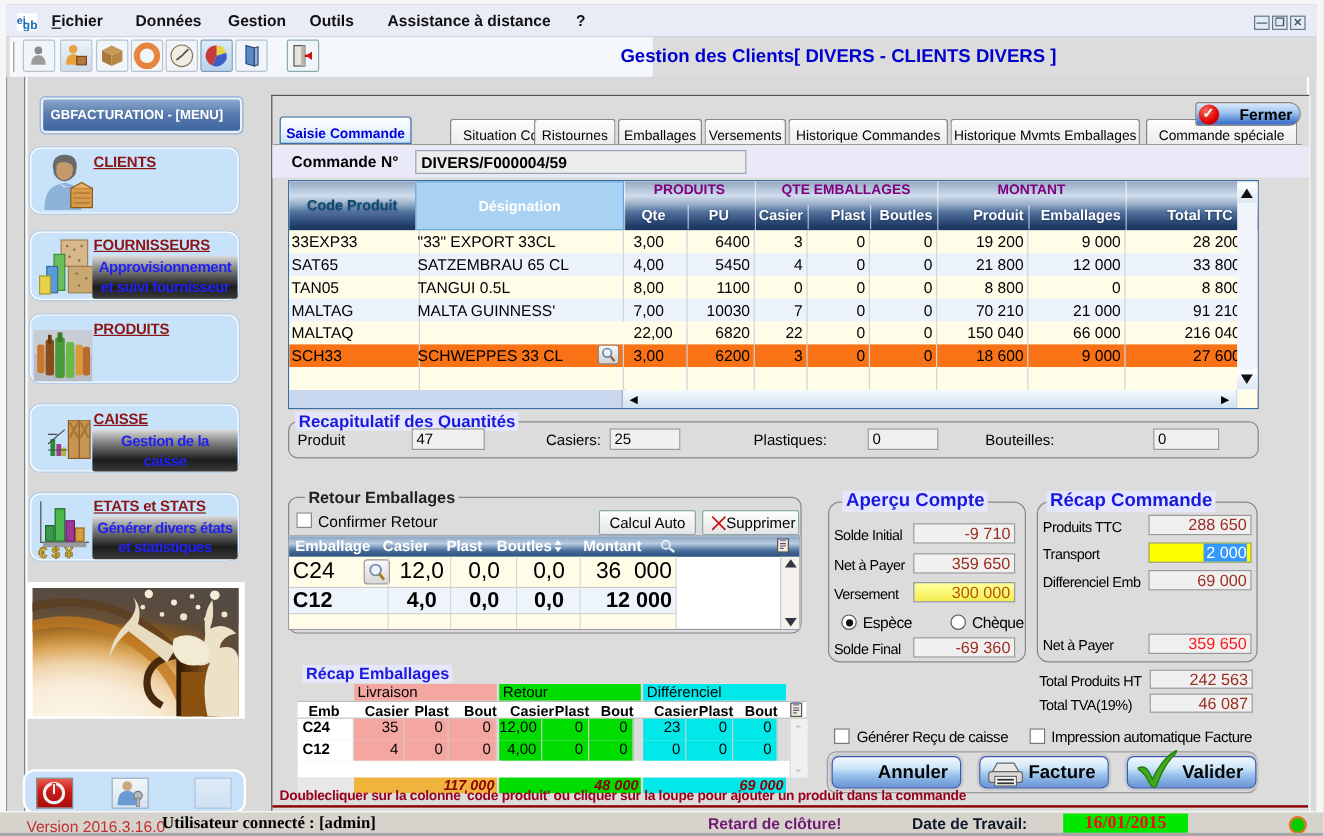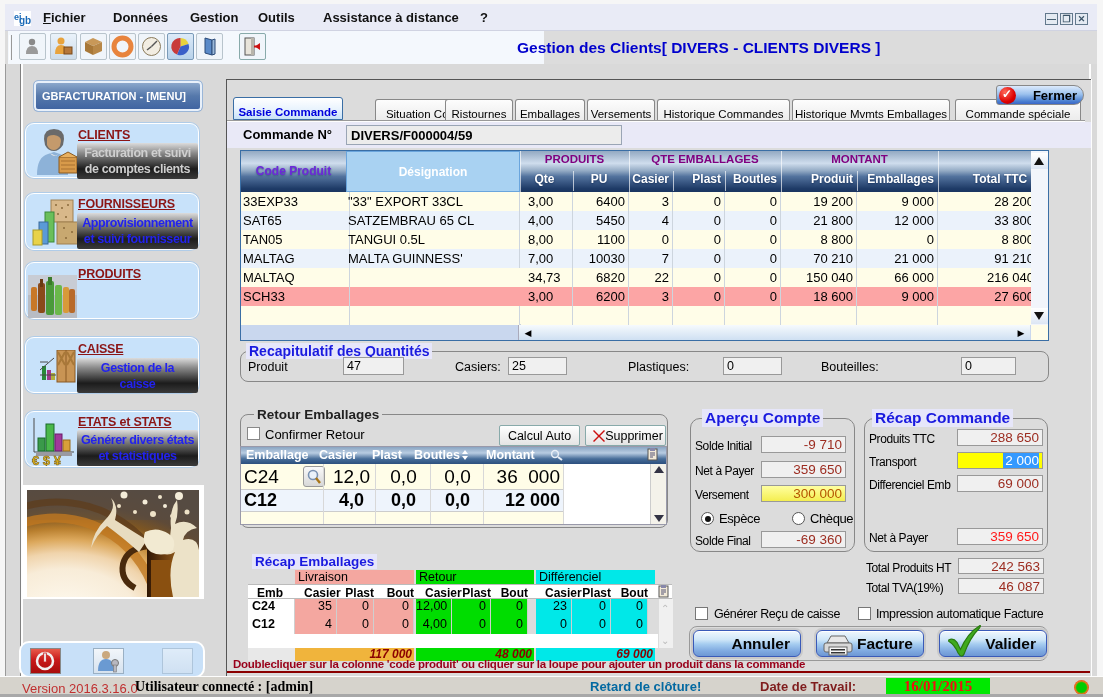--- a/index.html
+++ b/index.html
@@ -168,21 +168,20 @@
         <path d="M13 12 Q13 8 20 8 Q27 9 27 14 L26 19 Q23 23 20 23 Q15 23 13 18 Z" fill="#c49a6c"></path>
         <path d="M3 48 Q3 30 14 27 L20 25 L26 27 Q32 29 34 34 L34 48 Z" fill="#8db2d8"></path>
         <path d="M16 26 Q20 32 25 26 L22 29 Z" fill="#e8e8e8"></path>
         <path d="M25 30 L43 30 L43 46 L25 46 Z" fill="#d89a4a" stroke="#8a5a20"></path>
         <path d="M25 30 L34 25 L43 30" fill="#e8b060" stroke="#8a5a20"></path>
         <line x1="27" y1="34" x2="41" y2="34" stroke="#a87030"></line>
         <line x1="27" y1="38" x2="41" y2="38" stroke="#a87030"></line>
         <line x1="27" y1="42" x2="41" y2="42" stroke="#a87030"></line>
       </svg>
     <div class="sbtitle" style="top:4px;">CLIENTS</div>
-    <div class="sbbtn" style="top:19px;height:36px;color:#cfcfcf;">Facturation et suivi<br>de comptes clients</div>
   </div>
   <div class="abs sbitem" style="top:193px;height:57px;">
     <svg class="sbicon" style="left:5px;top:4px;" width="50" height="50" viewBox="0 0 50 50">
         <rect x="20" y="2" width="22" height="22" fill="#d8b88a" stroke="#a08050"></rect>
         <rect x="26" y="24" width="22" height="22" fill="#c8a870" stroke="#a08050"></rect>
         <circle cx="25" cy="7" r="1" fill="#8a6a3a"></circle>
         <circle cx="31" cy="10" r="1" fill="#8a6a3a"></circle>
         <circle cx="37" cy="7" r="1" fill="#8a6a3a"></circle>
         <circle cx="27" cy="16" r="1" fill="#8a6a3a"></circle>
         <circle cx="35" cy="19" r="1" fill="#8a6a3a"></circle>
@@ -309,21 +308,21 @@
       <div class="tab" style="left:424px;width:133px;">Historique Commandes</div>
       <div class="tab" style="left:559px;width:158px;">Historique Mvmts Emballages</div>
       <div class="tab" style="left:722px;width:126px;">Commande spéciale</div>
     </div>
     <div id="fermer"><span class="redcirc" style="left:2px;top:1px;"></span>Fermer</div>
     <div id="cmdband"></div>
     <div id="cmdlabel">Commande N°</div>
     <div id="cmdbox">DIVERS/F000004/59</div>
     <div id="maintable">
       <div style="position:absolute;left:0;top:0;width:807px;height:41px;background:linear-gradient(#93a9c2 0%,#cfdded 30%,#94abc5 48%,#53739e 62%,#1e3a66 92%,#1a3560 100%);"></div>
-      <div style="position:absolute;left:0;top:0;width:105px;height:41px;color:#6d28d9;font-weight:bold;font-size:12px;text-align:center;line-height:41px;text-shadow:0 1px 2px #33517c;">Code Produit</div>
+      <div style="position:absolute;left:0;top:0;width:105px;height:41px;color:#0c4a6e;font-weight:bold;font-size:12px;text-align:center;line-height:41px;text-shadow:0 1px 2px #33517c;">Code Produit</div>
       <div style="position:absolute;left:105px;top:0;width:174px;height:41px;background:#a9d2f2;border:1px solid #6aa5dd;color:#fff;font-weight:bold;font-size:12px;text-align:center;line-height:41px;">Désignation</div>
       <div class="ghl" style="left:279px;width:109px;">PRODUITS</div>
       <div class="ghl" style="left:388px;width:152px;">QTE EMBALLAGES</div>
       <div class="ghl" style="left:540px;width:157px;">MONTANT</div>
       <div class="shl" style="left:279px;width:53px;text-align:center;">Qte</div>
       <div class="shl" style="left:332px;width:56px;text-align:center;">PU</div>
       <div class="shl" style="left:388px;width:44px;">Casier</div>
       <div class="shl" style="left:432px;width:52px;">Plast</div>
       <div class="shl" style="left:484px;width:56px;">Boutles</div>
       <div class="shl" style="left:540px;width:76px;">Produit</div>
@@ -380,31 +379,35 @@
       <div class="cell num" style="left:332px;width:56px;">10030</div>
       <div class="cell num" style="left:388px;width:44px;">7</div>
       <div class="cell num" style="left:432px;width:52px;">0</div>
       <div class="cell num" style="left:484px;width:56px;">0</div>
       <div class="cell num" style="left:540px;width:76px;">70 210</div>
       <div class="cell num" style="left:616px;width:81px;">21 000</div>
       <div class="cell num" style="left:697px;width:100px;">91 210</div>
       </div>
       <div class="row" style="top:117px;background:#fffde8;width:790px;">
       <div class="cell " style="left:0px;width:109px;padding-left:2px;">MALTAQ</div>
-      <div class="cell " style="left:279px;width:53px;padding-left:8px;">34,73</div>
+      <div class="cell " style="left:279px;width:53px;padding-left:8px;">22,00</div>
       <div class="cell num" style="left:332px;width:56px;">6820</div>
       <div class="cell num" style="left:388px;width:44px;">22</div>
       <div class="cell num" style="left:432px;width:52px;">0</div>
       <div class="cell num" style="left:484px;width:56px;">0</div>
       <div class="cell num" style="left:540px;width:76px;">150 040</div>
       <div class="cell num" style="left:616px;width:81px;">66 000</div>
       <div class="cell num" style="left:697px;width:100px;">216 040</div>
       </div>
-      <div class="row" style="top:136px;background:#fca5a5;width:790px;">
+      <div class="row" style="top:136px;background:#f97316;width:790px;">
       <div class="cell " style="left:0px;width:109px;padding-left:2px;">SCH33</div>
+      <div class="cell " style="left:105px;width:174px;padding-left:2px;">SCHWEPPES 33 CL<span style="position:absolute;right:3px;top:0px;width:18px;height:17px;background:linear-gradient(#fafafa,#d0d0d0);border:1px solid #888;border-radius:3px;"><svg width="16" height="15" viewBox="0 0 16 15">
+                <circle cx="7" cy="6" r="3.6" fill="#e8f2fa" stroke="#6a88aa" stroke-width="1.4"></circle>
+                <line x1="10" y1="9" x2="13" y2="13" stroke="#8a6a3a" stroke-width="2"></line>
+              </svg></span></div>
       <div class="cell " style="left:279px;width:53px;padding-left:8px;">3,00</div>
       <div class="cell num" style="left:332px;width:56px;">6200</div>
       <div class="cell num" style="left:388px;width:44px;">3</div>
       <div class="cell num" style="left:432px;width:52px;">0</div>
       <div class="cell num" style="left:484px;width:56px;">0</div>
       <div class="cell num" style="left:540px;width:76px;">18 600</div>
       <div class="cell num" style="left:616px;width:81px;">9 000</div>
       <div class="cell num" style="left:697px;width:100px;">27 600</div>
       </div>
       <div class="row" style="top:155px;background:#fffde8;height:19px;width:790px;">
@@ -613,19 +616,19 @@
           <path d="M4 16 Q8 14 11 18 L14 24 Q20 10 30 4 Q32 3 30 6 Q22 14 17 28 Q15 32 12 27 Q9 20 4 17 Z" fill="#3faa1f" stroke="#2a7a10"></path>
         </svg>Valider</div>
 
     <div style="position:absolute;left:6px;top:578px;font-size:11.5px;letter-spacing:-0.25px;font-weight:bold;color:#99001a;">Doublecliquer sur la colonne 'code produit' ou cliquer sur la loupe pour ajouter un produit dans la commande</div>
     <div style="position:absolute;left:0px;top:591px;width:863px;height:2px;background:#8b0000;"></div>
   </div>
 
   <div class="abs" id="statusbar">
     <div style="position:absolute;left:22px;top:4px;font-size:13px;color:#c03030;">Version 2016.3.16.0</div>
     <div style="position:absolute;left:135px;top:2px;font-family:'Liberation Serif',serif;font-size:14px;font-weight:bold;color:#000;">Utilisateur connecté : [admin]</div>
-    <div style="position:absolute;left:590px;top:2px;font-size:13px;font-weight:bold;color:#0369a1;">Retard de clôture!</div>
-    <div style="position:absolute;left:760px;top:2px;font-size:13px;font-weight:bold;color:#7f1d1d;">Date de Travail:</div>
+    <div style="position:absolute;left:590px;top:2px;font-size:13px;font-weight:bold;color:#701a75;">Retard de clôture!</div>
+    <div style="position:absolute;left:760px;top:2px;font-size:13px;font-weight:bold;color:#0f172a;">Date de Travail:</div>
     <div style="position:absolute;left:886px;top:1px;width:104px;height:16px;background:#00e800;text-align:center;font-family:'Liberation Serif',serif;font-size:15px;font-weight:bold;color:#ee1111;line-height:16px;">16/01/2015</div>
     <div style="position:absolute;left:1074px;top:3px;width:15px;height:15px;border-radius:50%;background:radial-gradient(circle,#00cc00 0%,#00cc00 45%,#e87818 60%,#ee2222 85%);"></div>
   </div>
   <div class="abs" id="bottomstrip"></div>
 </div>
 
 </body></html>

